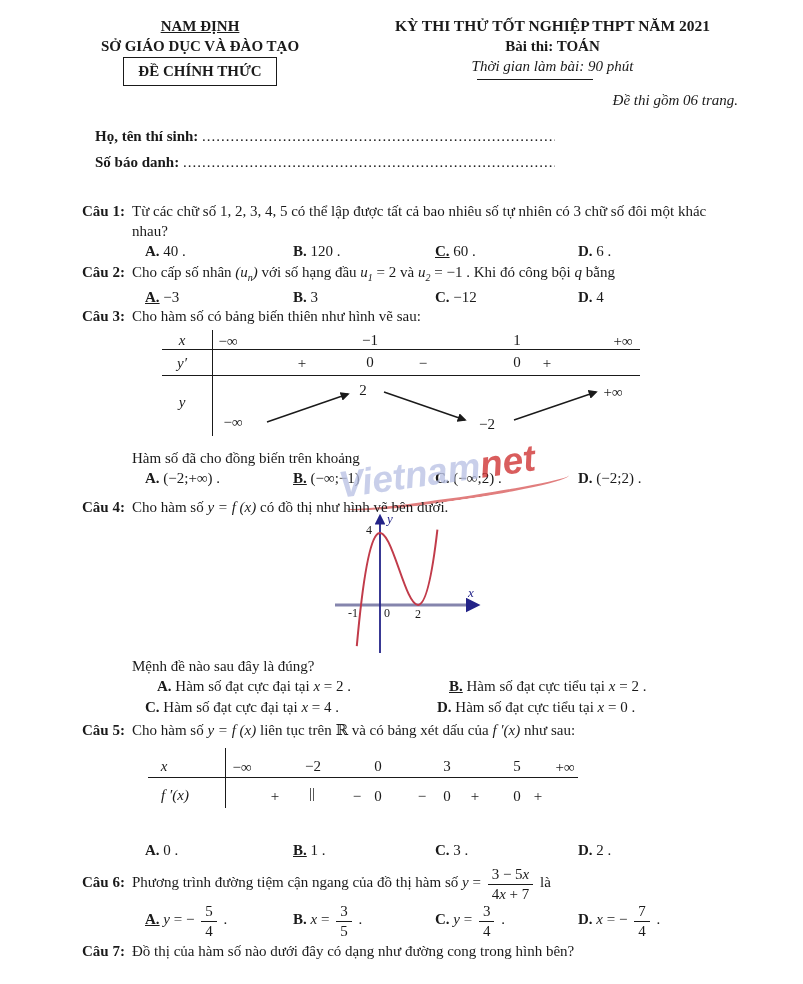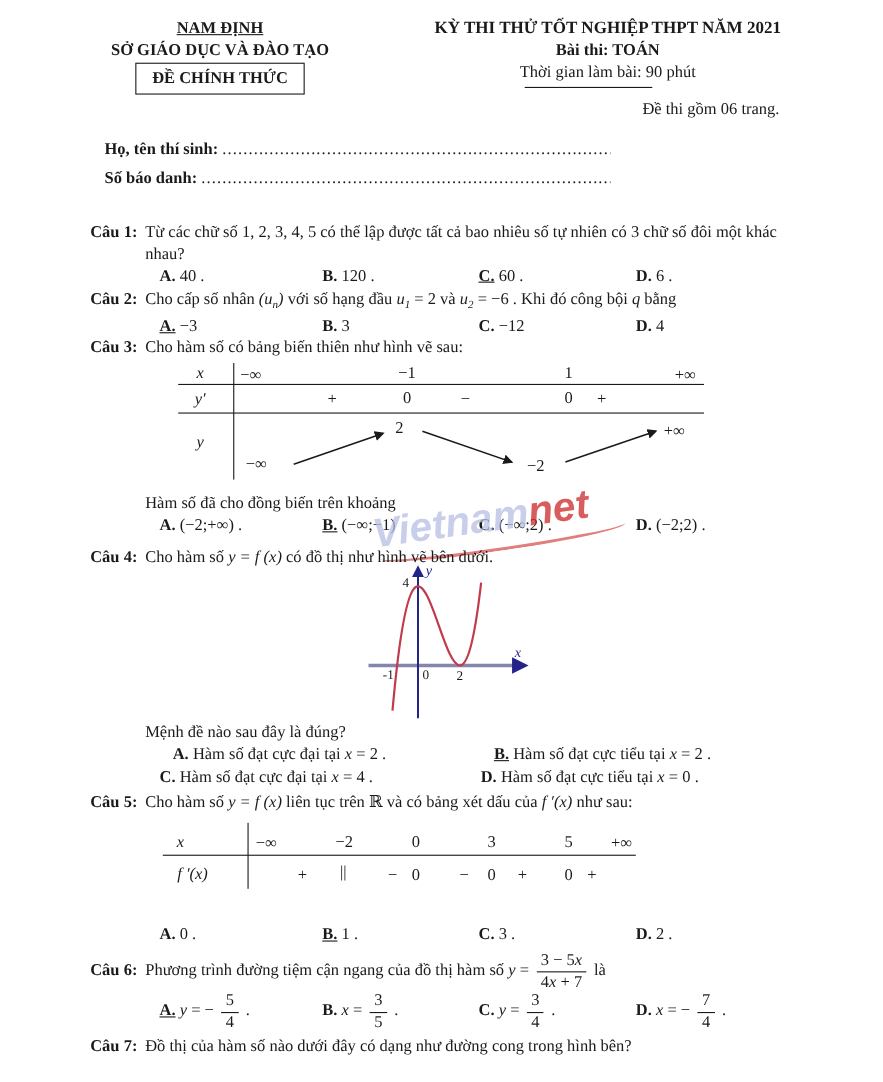--- a/index.html
+++ b/index.html
@@ -1,20 +1,20 @@
 <!DOCTYPE html>
 <html><head>
 <meta charset="utf-8">
 <style>
   html,body{margin:0;padding:0;background:#e8e8e8;}
   .page{position:relative;width:803px;height:984px;background:#ffffff;margin:0 auto;
         font-family:"Liberation Serif","DejaVu Serif",serif;color:#1a1a1a;font-size:15px;line-height:20px;overflow:hidden;}
   .abs{position:absolute;}
   .b{font-weight:bold;}
-  .i{}
+  .i{font-style:italic;}
   .mi{font-style:italic;}
   sub.msub{font-size:10px;font-style:italic;}
   .ctr{text-align:center;}
   .qlabel{position:absolute;left:82px;font-weight:bold;white-space:nowrap;}
   .qbody{position:absolute;left:132px;width:600px;}
   .opt{position:absolute;white-space:nowrap;}
   .letter{font-weight:bold;}
   .ul{text-decoration:underline;}
   .frac{display:inline-block;vertical-align:middle;text-align:right;margin:0 3px;line-height:1;}
   .fnum{display:block;border-bottom:1px solid #1a1a1a;padding:1px 4px 2px 4px;}
@@ -41,42 +41,42 @@
     <div class="b">SỞ GIÁO DỤC VÀ ĐÀO TẠO</div>
   </div>
   <div class="officialbox">ĐỀ CHÍNH THỨC</div>
 
   <div class="abs ctr" style="left:370px;top:16px;width:365px;">
     <div class="b" style="font-size:15.5px;">KỲ THI THỬ TỐT NGHIỆP THPT NĂM 2021</div>
     <div class="b">Bài thi: TOÁN</div>
     <div class="i">Thời gian làm bài: 90 phút</div>
   </div>
   <div class="hline" style="left:477px;top:79px;width:116px;border-top-width:1.8px;"></div>
-  <div class="abs i" style="left:584px;top:90px;width:178px;text-align:left;">Đề thi gồm 06 trang.</div>
+  <div class="abs i" style="left:560px;top:90px;width:178px;text-align:right;">Đề thi gồm 06 trang.</div>
 
   <div class="abs" style="left:95px;top:126px;width:460px;white-space:nowrap;overflow:hidden;">
     <span class="b">Họ, tên thí sinh:</span>
     <span class="dotline">..............................................................................</span>
   </div>
   <div class="abs" style="left:95px;top:152px;width:460px;white-space:nowrap;overflow:hidden;">
     <span class="b">Số báo danh:</span>
     <span class="dotline">...................................................................................</span>
   </div>
 
   <div class="qlabel" style="top:201px;">Câu 1:</div>
   <div class="qbody" style="top:201px;"><span>Từ các chữ số 1, 2, 3, 4, 5 có thể lập được tất cả bao nhiêu số tự nhiên có 3 chữ số đôi một khác nhau?</span></div>
   <div class="abs" style="left:145px;top:241px;width:600px;height:20px;">
     <span class="opt" style="left:0;"><span class="letter">A.</span> <span>40 .</span></span>
     <span class="opt" style="left:148px;"><span class="letter">B.</span> <span>120 .</span></span>
     <span class="opt" style="left:290px;"><span class="letter ul">C.</span> <span>60 .</span></span>
     <span class="opt" style="left:433px;"><span class="letter">D.</span> <span>6 .</span></span>
   </div>
 
   <div class="qlabel" style="top:262px;">Câu 2:</div>
-  <div class="qbody" style="top:262px;"><span>Cho cấp số nhân </span><span class="mi">(u</span><sub class="msub">n</sub><span class="mi">)</span><span> với số hạng đầu </span><span class="mi">u</span><sub class="msub">1</sub><span> = 2  và </span><span class="mi">u</span><sub class="msub">2</sub><span> = −6 . Khi đó công bội </span><span class="mi">q</span><span> bằng</span></div>
+  <div class="qbody" style="top:262px;"><span>Cho cấp số nhân </span><span class="mi">(u</span><sub class="msub">n</sub><span class="mi">)</span><span> với số hạng đầu </span><span class="mi">u</span><sub class="msub">1</sub><span> = 2  và </span><span class="mi">u</span><sub class="msub">2</sub><span> = −1 . Khi đó công bội </span><span class="mi">q</span><span> bằng</span></div>
   <div class="abs" style="left:145px;top:287px;width:600px;height:20px;">
     <span class="opt" style="left:0;"><span class="letter ul">A.</span> <span>−3</span></span>
     <span class="opt" style="left:148px;"><span class="letter">B.</span> <span>3</span></span>
     <span class="opt" style="left:290px;"><span class="letter">C.</span> <span>−12</span></span>
     <span class="opt" style="left:433px;"><span class="letter">D.</span> <span>4</span></span>
   </div>
 
   <div class="qlabel" style="top:306px;">Câu 3:</div>
   <div class="qbody" style="top:306px;"><span>Cho hàm số có bảng biến thiên như hình vẽ sau:</span></div>
 

